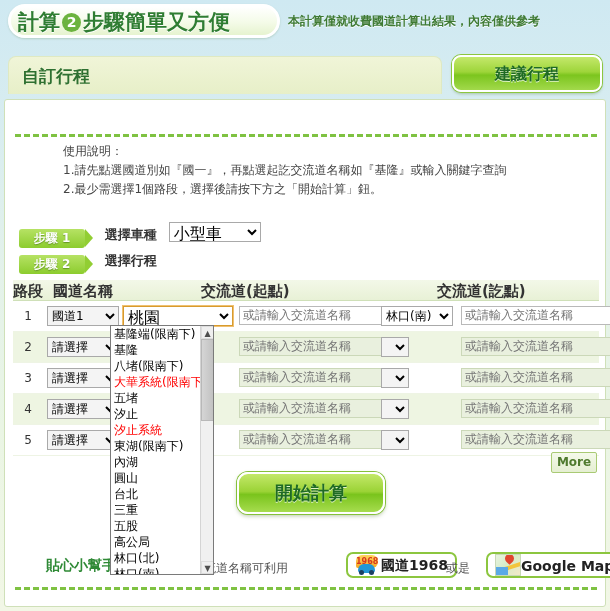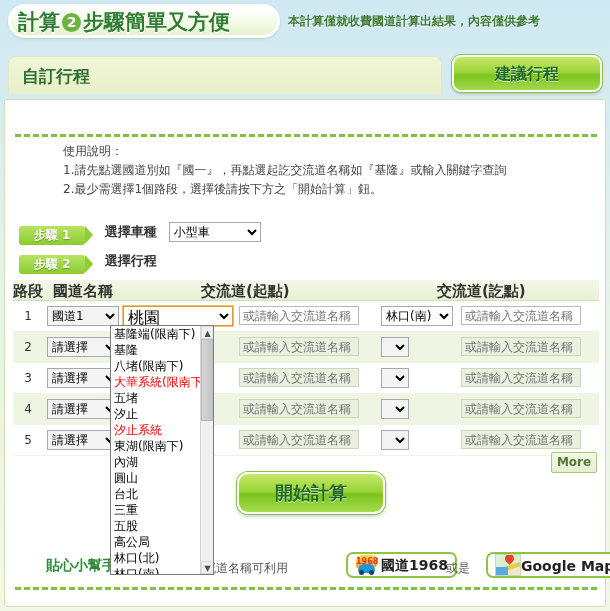--- a/index.html
+++ b/index.html
@@ -83,21 +83,21 @@
   }
   .step-badge:after{
     content:"";position:absolute;right:-8px;top:0;
     border-top:9.5px solid transparent;border-bottom:9.5px solid transparent;
     border-left:8px solid #92ce33;
   }
   #step1row{position:absolute;left:14px;top:122px;height:22px;}
   #step2row{position:absolute;left:14px;top:152px;height:22px;}
   .step-label{display:inline-block;margin-left:16px;font-size:13px;font-weight:bold;color:#333333;vertical-align:3px;}
   .sel-vehicle{
-    margin-left:8px;vertical-align:3px;width:92px;height:20px;font-size:12px;
+    margin-left:8px;vertical-align:3px;width:92px;height:20px;font-size:16px;
     border:1px solid #a9a9a9;background:#ffffff;font-family:inherit;
   }
   
   #tbl{position:absolute;left:8px;top:180px;width:586px;}
   .thead{
     height:20px;background:linear-gradient(180deg,#f3f8e8 0%,#e8f1d6 100%);
     border-bottom:1px solid #cfe0b8;position:relative;
   }
   .thead div{position:absolute;top:2px;font-size:15px;font-weight:bold;color:#333333;}
   .trow{height:30px;position:relative;border-bottom:1px solid #eef4e4;}
@@ -109,23 +109,23 @@
   .c-ic1{position:absolute;left:110px;top:5px;}
   .c-ic1 select{width:110px;height:20px;font-size:16px;font-family:inherit;}
   .c-ic1 select.act{border:1px solid #d79b2e;background:#ffffff;outline:1px solid #f0c070;}
   .c-ic1 select.small{width:28px;border:1px solid #a9a9a9;background:#f4f4f4;}
   .c-txt1{position:absolute;left:226px;top:5px;}
   .c-ic2{position:absolute;left:368px;top:5px;}
   .c-ic2 select{width:72px;height:20px;font-size:12px;border:1px solid #a9a9a9;background:#ffffff;font-family:inherit;}
   .c-ic2 select.small{width:28px;background:#f4f4f4;}
   .c-txt2{position:absolute;left:448px;top:5px;}
   input.ic{
-    width:120px;height:19px;font-size:12px;padding:0 3px;
+    width:156px;height:19px;font-size:12px;padding:0 3px;
     border:1px solid #b9b9b9;background:#ffffff;color:#555555;
-    font-family:Liberation Sans, sans-serif;box-sizing:border-box;
+    font-family:Liberation Mono, monospace;box-sizing:border-box;
   }
   input.ic.dis{background:#e9f0de;border:1px solid #cbd8b8;color:#6b7a5c;}
   
   #more{
     position:absolute;right:8px;top:352px;width:44px;height:19px;
     background:linear-gradient(180deg,#f4f9ea 0%,#e5efd2 100%);
     border:1px solid #a9ca74;border-radius:2px;
     font-size:12px;font-weight:bold;color:#4f7a2e;text-align:center;line-height:19px;
     cursor:pointer;
   }

